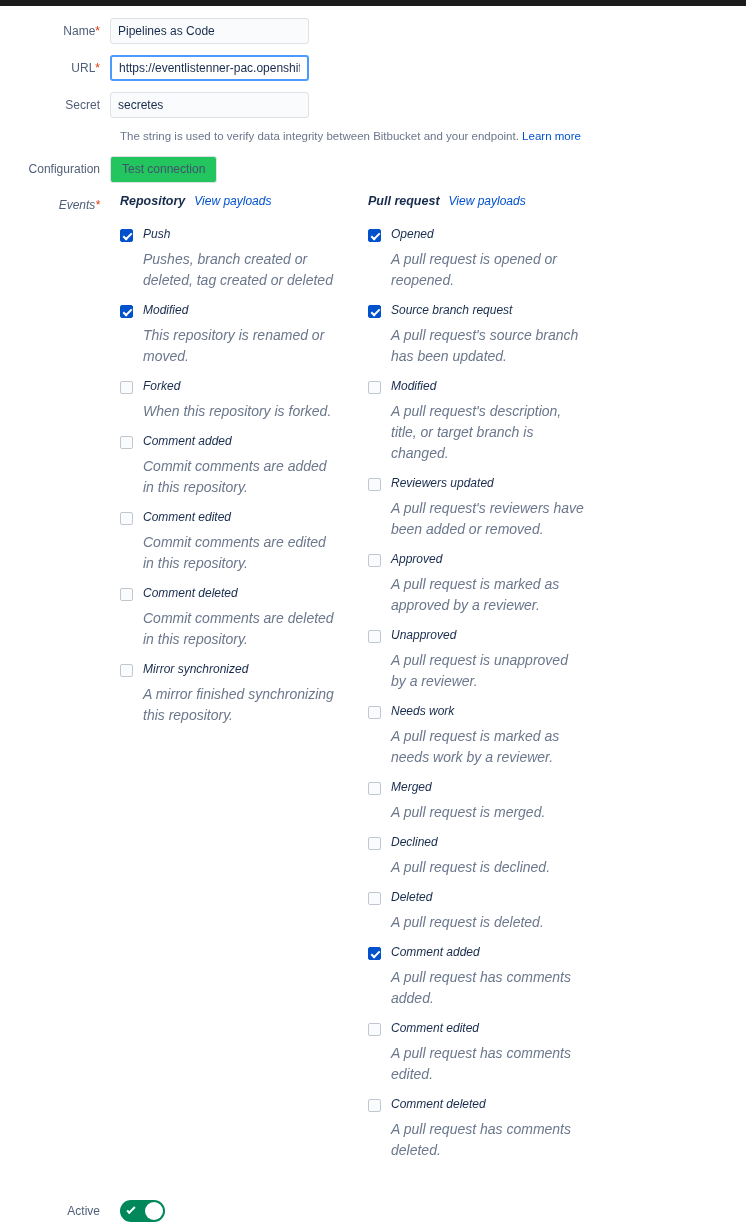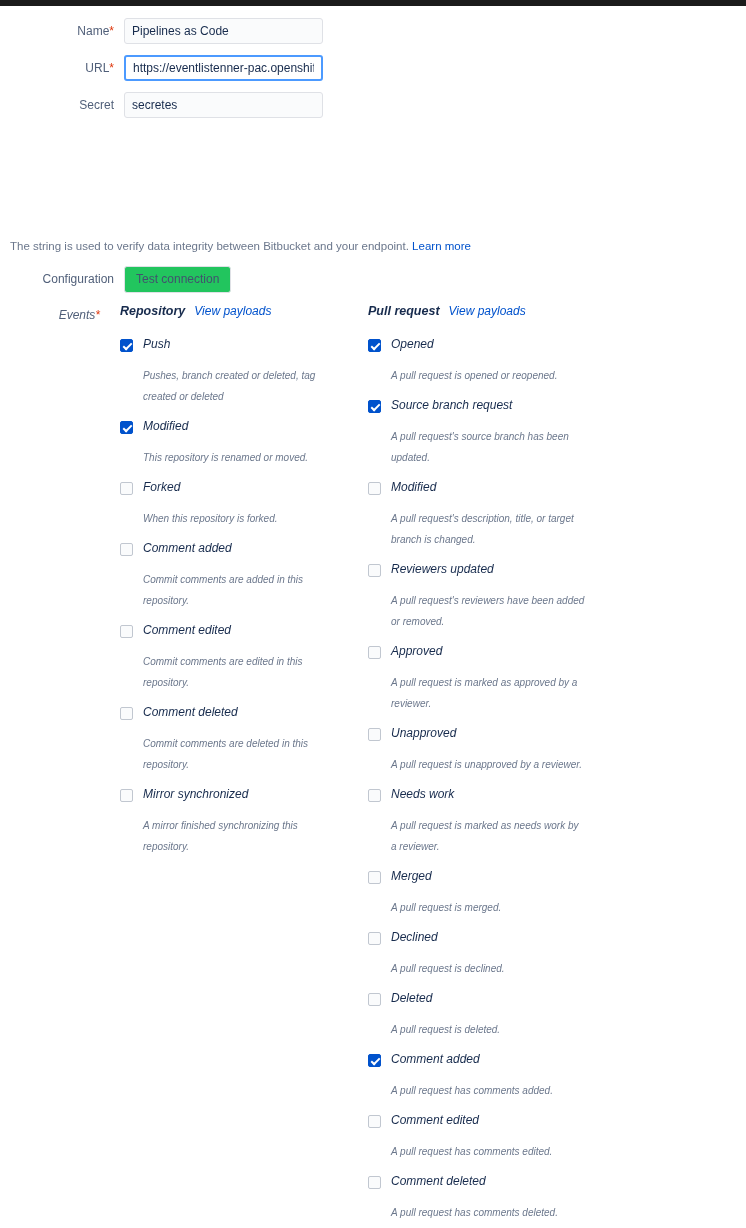--- a/index.html
+++ b/index.html
@@ -17,21 +17,20 @@
   }
   .topbar {
     height: 6px;
     background: #1b1b1b;
     width: 100%;
   }
   .field-row {
     display: flex;
     align-items: flex-start;
     margin-bottom: 11px;
-    padding-left: 14px;
   }
   .field-label {
     width: 110px;
     text-align: right;
     padding-right: 10px;
     font-size: 12px;
     color: #505f79;
     line-height: 26px;
     flex: 0 0 110px;
   }
@@ -51,21 +50,20 @@
     font-family: "Liberation Sans", sans-serif;
     outline: none;
   }
   .field-input.focused {
     background: #ffffff;
     border: 2px solid #4c9aff;
   }
   .helper-row {
     display: flex;
     margin-bottom: 13px;
-    flex-direction: column;
   }
   .helper-spacer { flex: 0 0 110px; }
   .helper-text {
     font-size: 11.5px;
     color: #6b778c;
     padding-left: 10px;
     line-height: 14px;
   }
   .link {
     color: #0052cc;
@@ -164,24 +162,24 @@
     border: solid #ffffff;
     border-width: 0 2px 2px 0;
     transform: rotate(45deg);
   }
   .event-label {
     font-size: 12px;
     color: #172b4d;
     line-height: 15px;
   }
   .event-desc {
-    font-size: 10px;
+    font-size: 14px;
     color: #6b778c;
     margin-left: 23px;
-    margin-top: 13px;
+    margin-top: 7px;
     line-height: 21px;
     max-width: 195px;
   }
   .active-row {
     display: flex;
     align-items: center;
     margin-top: 27px;
   }
   .active-label {
     width: 110px;

